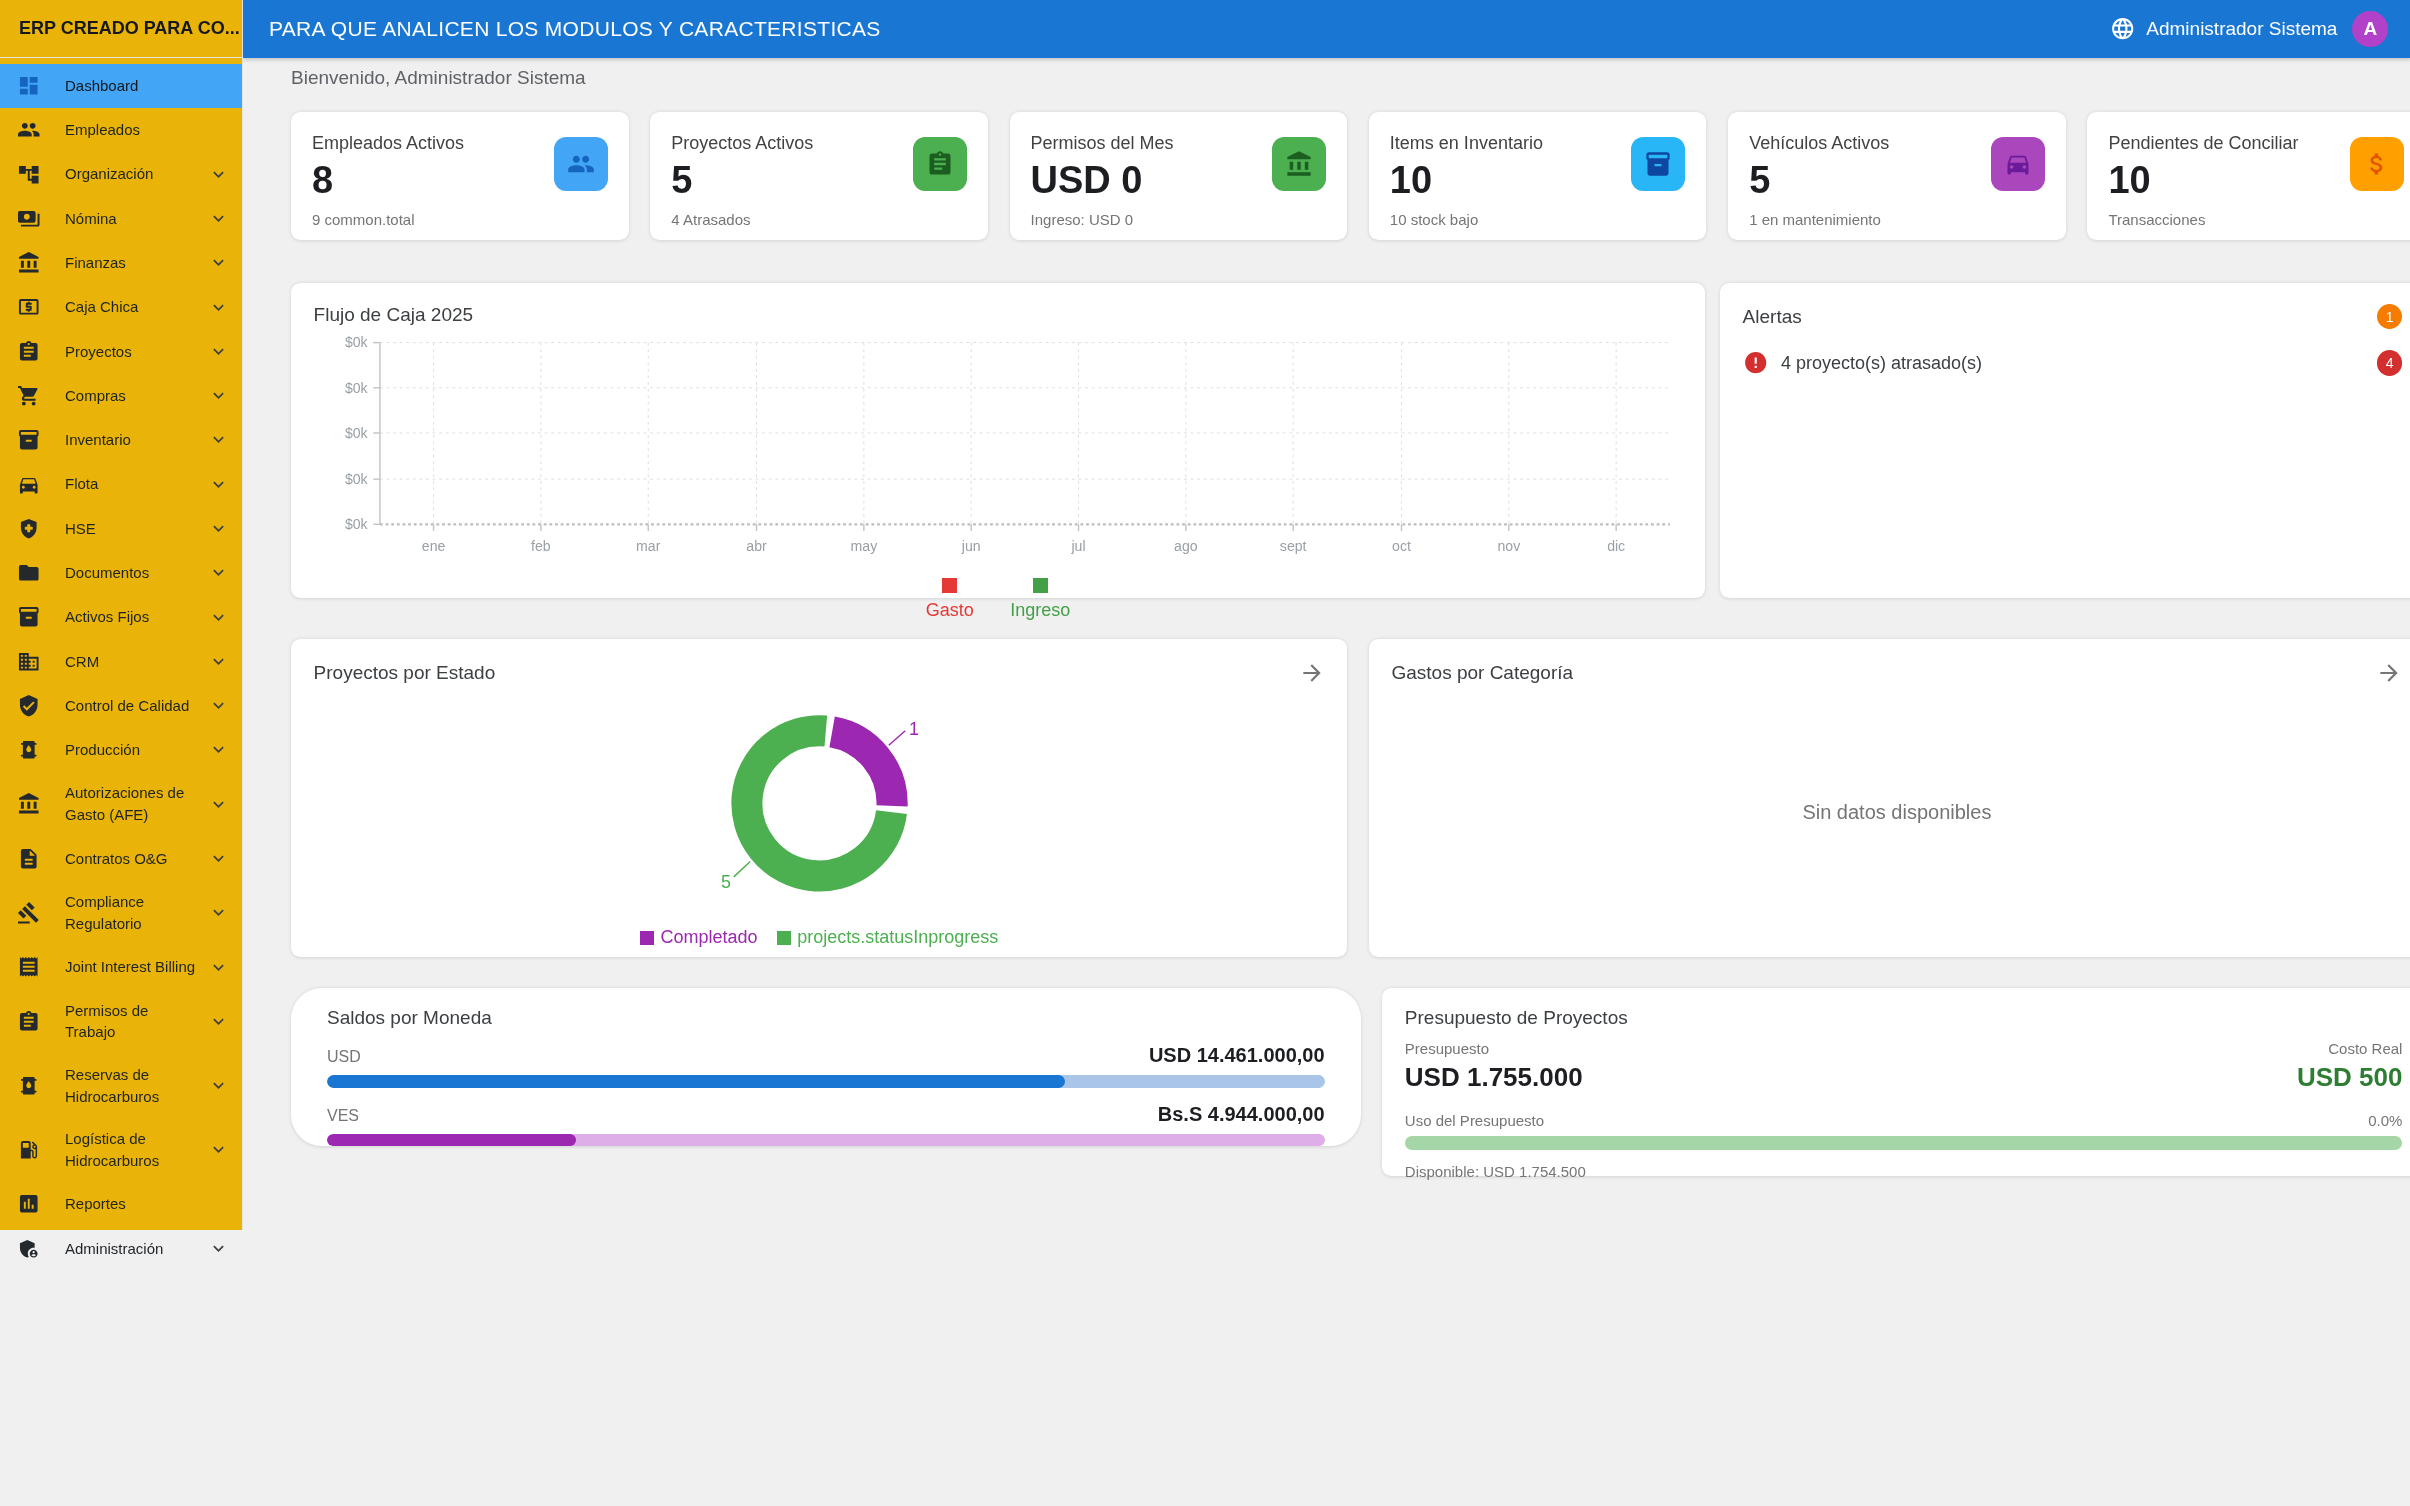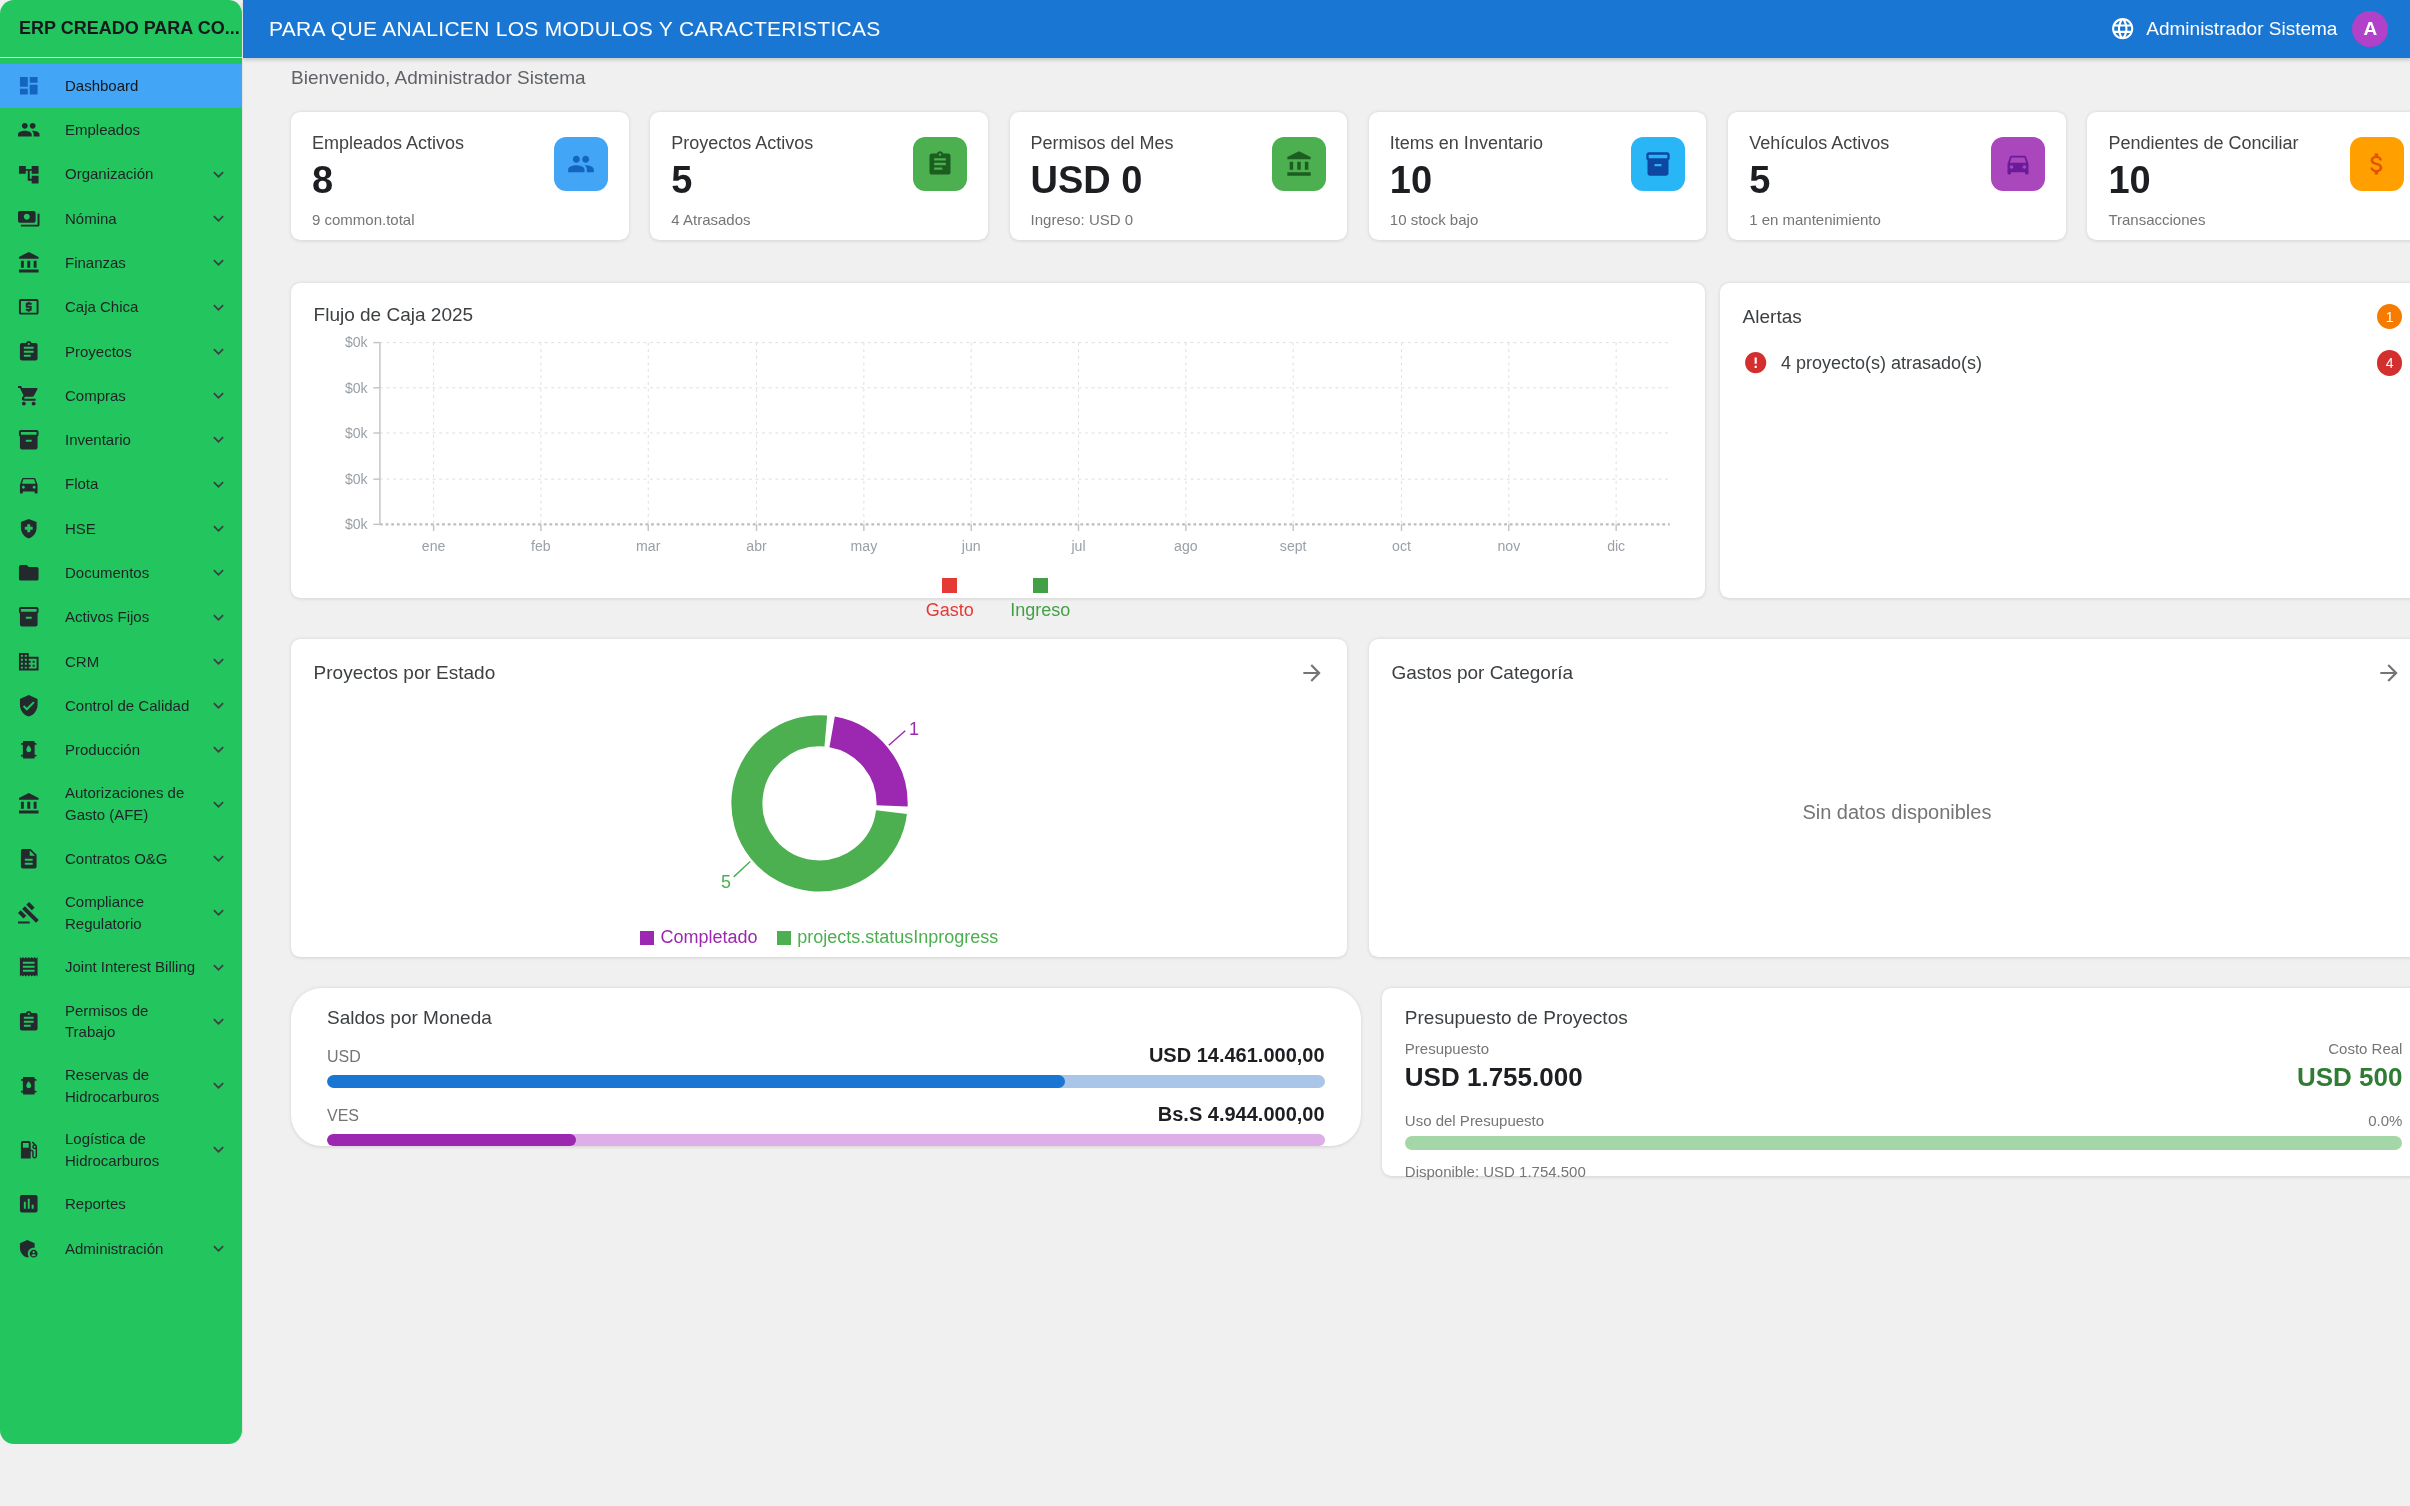--- a/index.html
+++ b/index.html
@@ -1,22 +1,22 @@
 <!DOCTYPE html>
 <html style="font-size:15px"><head>
 <meta charset="utf-8">
 <style>
   * { margin:0; padding:0; box-sizing:border-box; }
   html,body { width:2411px; height:1507px; }
   body { font-family:"Liberation Sans", sans-serif; background:#f0f0f0; position:relative; overflow:hidden; }
   svg.ic { fill:currentColor; display:block; }
 
   
-  .sidebar { position:absolute; left:0; top:0; width:243px; height:1444px; background:#22c55e;
-             border-right:0.9px solid #e2e2e2; z-index:5;border-radius:14px; }
+  .sidebar { position:absolute; left:0; top:0; width:243px; height:1230px; background:#eab308;
+             border-right:0.9px solid #e2e2e2; z-index:5; }
   .sb-head { height:58px; display:flex; align-items:center; padding:0 19px;
              border-bottom:0.9px solid #e4e4e4; font-size:18px; font-weight:bold; color:#15191d;
              white-space:nowrap; overflow:hidden; }
   .menu { padding-top:5.6px; }
   .mi { display:flex; align-items:center; padding:10.4px 13px 10.4px 17px; cursor:pointer; }
   .mi-ic { width:23.5px; height:23.5px; margin-right:24.5px; color:#24292e; flex:none; }
   .mi-lb { flex:1; font-size:15px; color:#1e2327; line-height:1.45; white-space:pre; }
   .mi-ch { width:21px; height:21px; color:#3c4043; flex:none; margin-left:5.6px; }
   .mi.sel { background:#42a5f5; }
   .mi.sel .mi-ic { color:#1565c0; }

